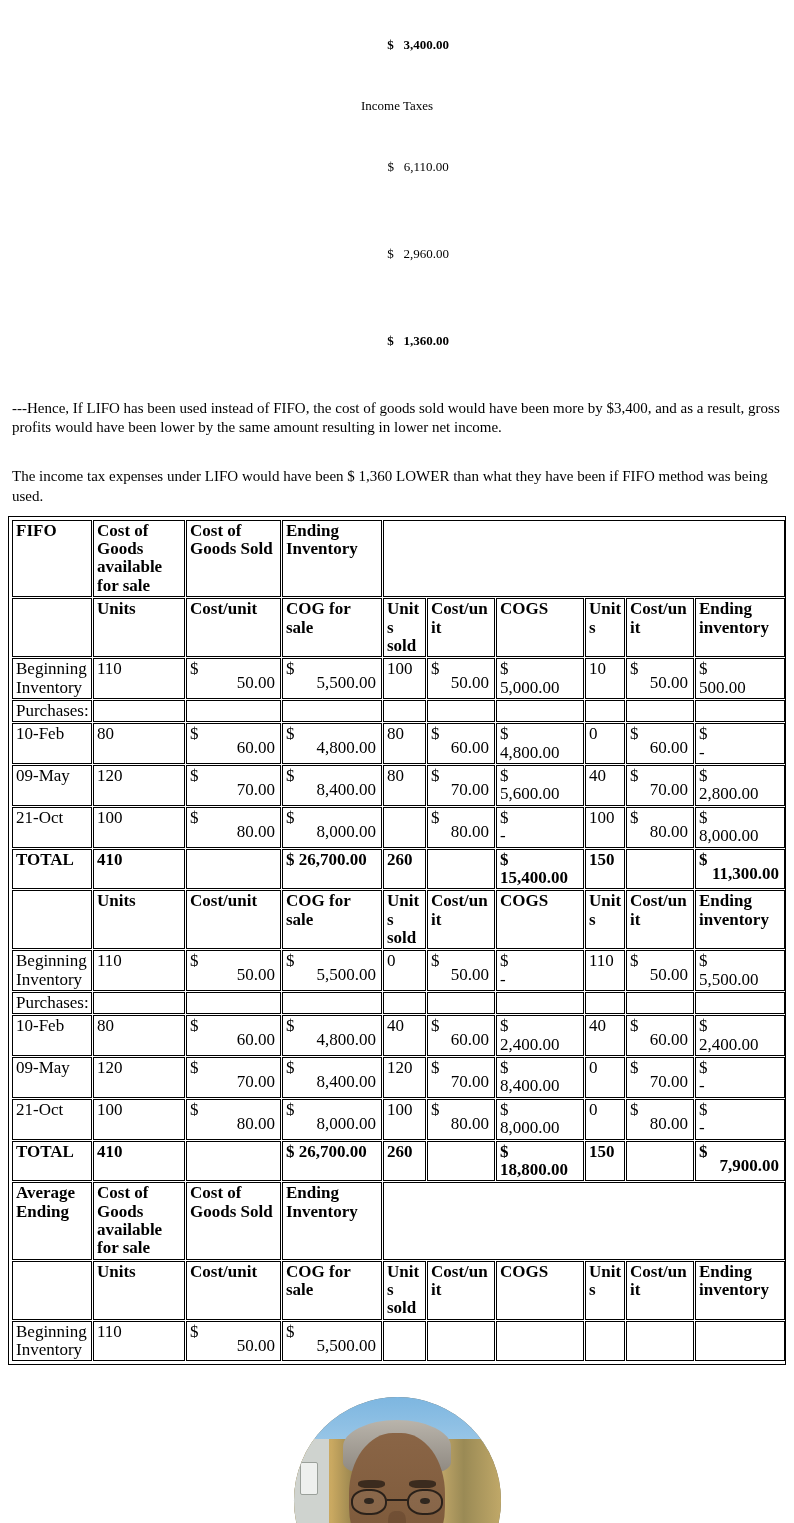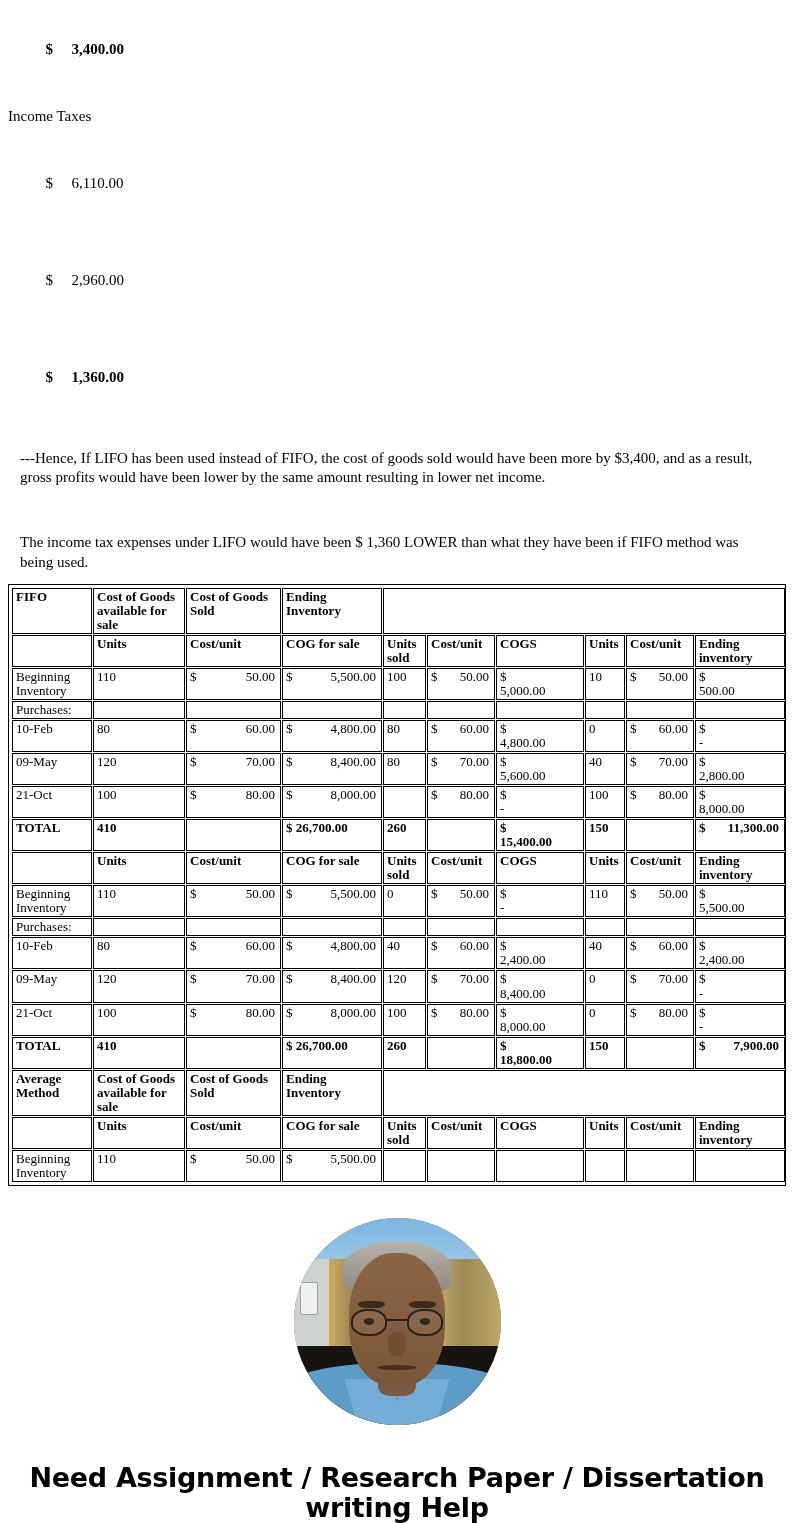--- a/index.html
+++ b/index.html
@@ -15,56 +15,57 @@
     font-family: "Liberation Serif", "DejaVu Serif", serif;
     color: #000000;
     position: relative;
   }
 
   
   .doc {
     padding: 0 8px;
   }
   .fig-line {
-    font-size: 15px;
+    font-size: 13px;
     line-height: 1.0;
     margin: 0;
     padding: 0;
     white-space: pre;
+    text-align: center;
   }
   .fig-line.bold { font-weight: bold; }
   .spacer-1 { height: 22px; }
   .spacer-2 { height: 12px; }
 
   .money {
     display: inline-block;
   }
   .money .sym { display: inline-block; width: 26px; }
 
   .para {
     font-size: 15px;
     line-height: 1.28;
-    margin: 12px;
+    margin: 4px;
     padding: 0;
     text-align: left;
   }
 
   
   .tbl-wrap {
     margin: 0 8px;
     border: 1px solid #000;
     padding: 2px;
     margin-top: 10px;
   }
   table.grid {
     border-collapse: separate;
     border-spacing: 1px;
     width: 100%;
     table-layout: fixed;
-    font-size: 13px;
+    font-size: 17px;
   }
   table.grid td {
     border: 1px solid #000;
     vertical-align: top;
     padding: 1px 2px 1px 3px;
     line-height: 1.08;
     height: 18px;
     overflow: hidden;
     word-wrap: break-word;
   }
@@ -72,21 +73,21 @@
   td.nb { border: none; }
   .b { font-weight: bold; }
 
   
   .mc {
     display: flex;
     justify-content: space-between;
     align-items: flex-start;
   }
   .mc .s { padding-right: 2px; }
-  .mc .v { padding-right: 3px; }
+  .mc .v { padding-right: 3px; margin-top: 14px; }
 
   
   .mw .s { display: block; }
   .mw .v { display: block; }
 
   
   .hdr-tall { height: 58px; }
   .hdr-2 { height: 34px; }
   .row-2 { height: 34px; }
 
@@ -600,21 +601,21 @@
           <td class="b row-2">150</td>
           <td class="b row-2"></td>
           <td class="b row-2">
             <span class="mc b">
               <span class="s">$</span>
               <span class="v">7,900.00</span>
             </span>
           </td>
         </tr>
         <tr>
-          <td class="hdr-tall b">Average Method</td>
+          <td class="hdr-tall b">Average Ending</td>
           <td class="hdr-tall b">Cost of Goods available for sale</td>
           <td class="hdr-tall b">Cost of Goods Sold</td>
           <td class="hdr-tall b">Ending Inventory</td>
           <td class="nb" colspan="6"></td>
         </tr>
         <tr>
           <td class="hdr-2"></td>
           <td class="hdr-2 b">Units</td>
           <td class="hdr-2 b">Cost/unit</td>
           <td class="hdr-2 b">COG for sale</td>

